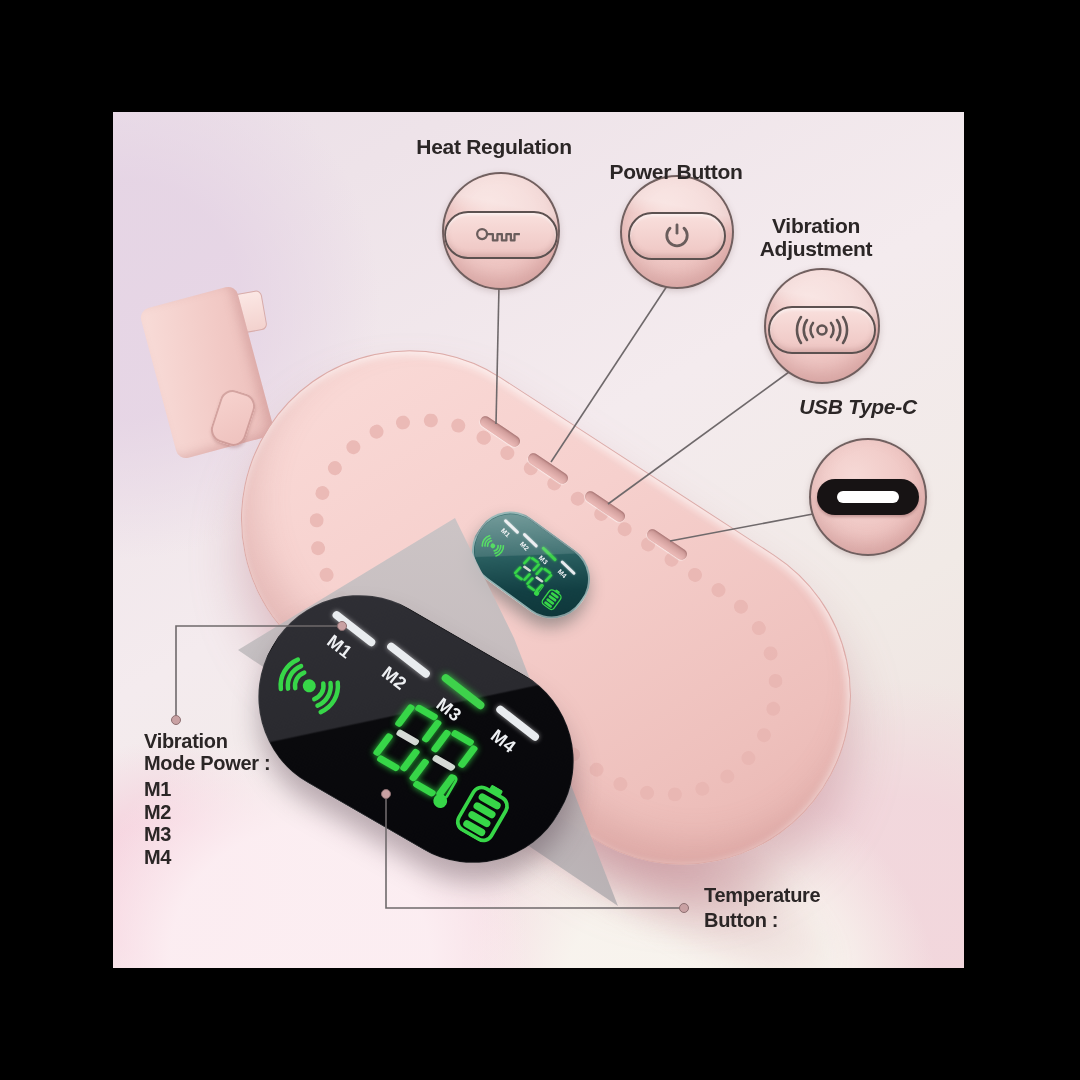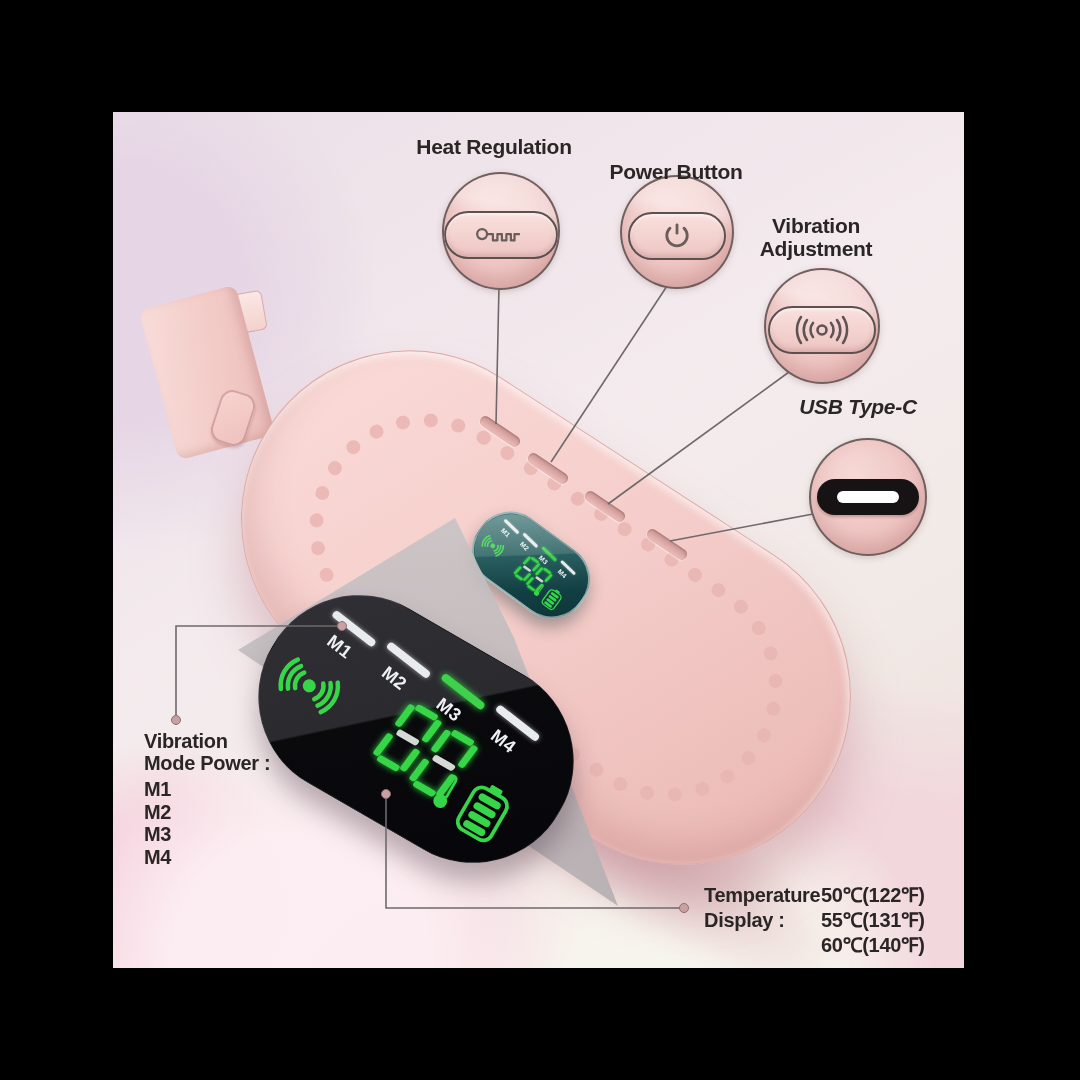--- a/index.html
+++ b/index.html
@@ -327,22 +327,17 @@
   </div>
   <div class="abs lbl" id="mode-block-list">
     <div>M1</div>
     <div>M2</div>
     <div>M3</div>
     <div>M4</div>
   </div>
 
   <div class="abs lbl" id="temp-label">
     <div>Temperature</div>
-    <div>Display :</div>
-  </div>
-  <div class="abs lbl" id="temp-values">
-    <div>50℃(122℉)</div>
-    <div>55℃(131℉)</div>
-    <div>60℃(140℉)</div>
+    <div>Button :</div>
   </div>
 
 </div>
 </div>
 
 </body></html>

